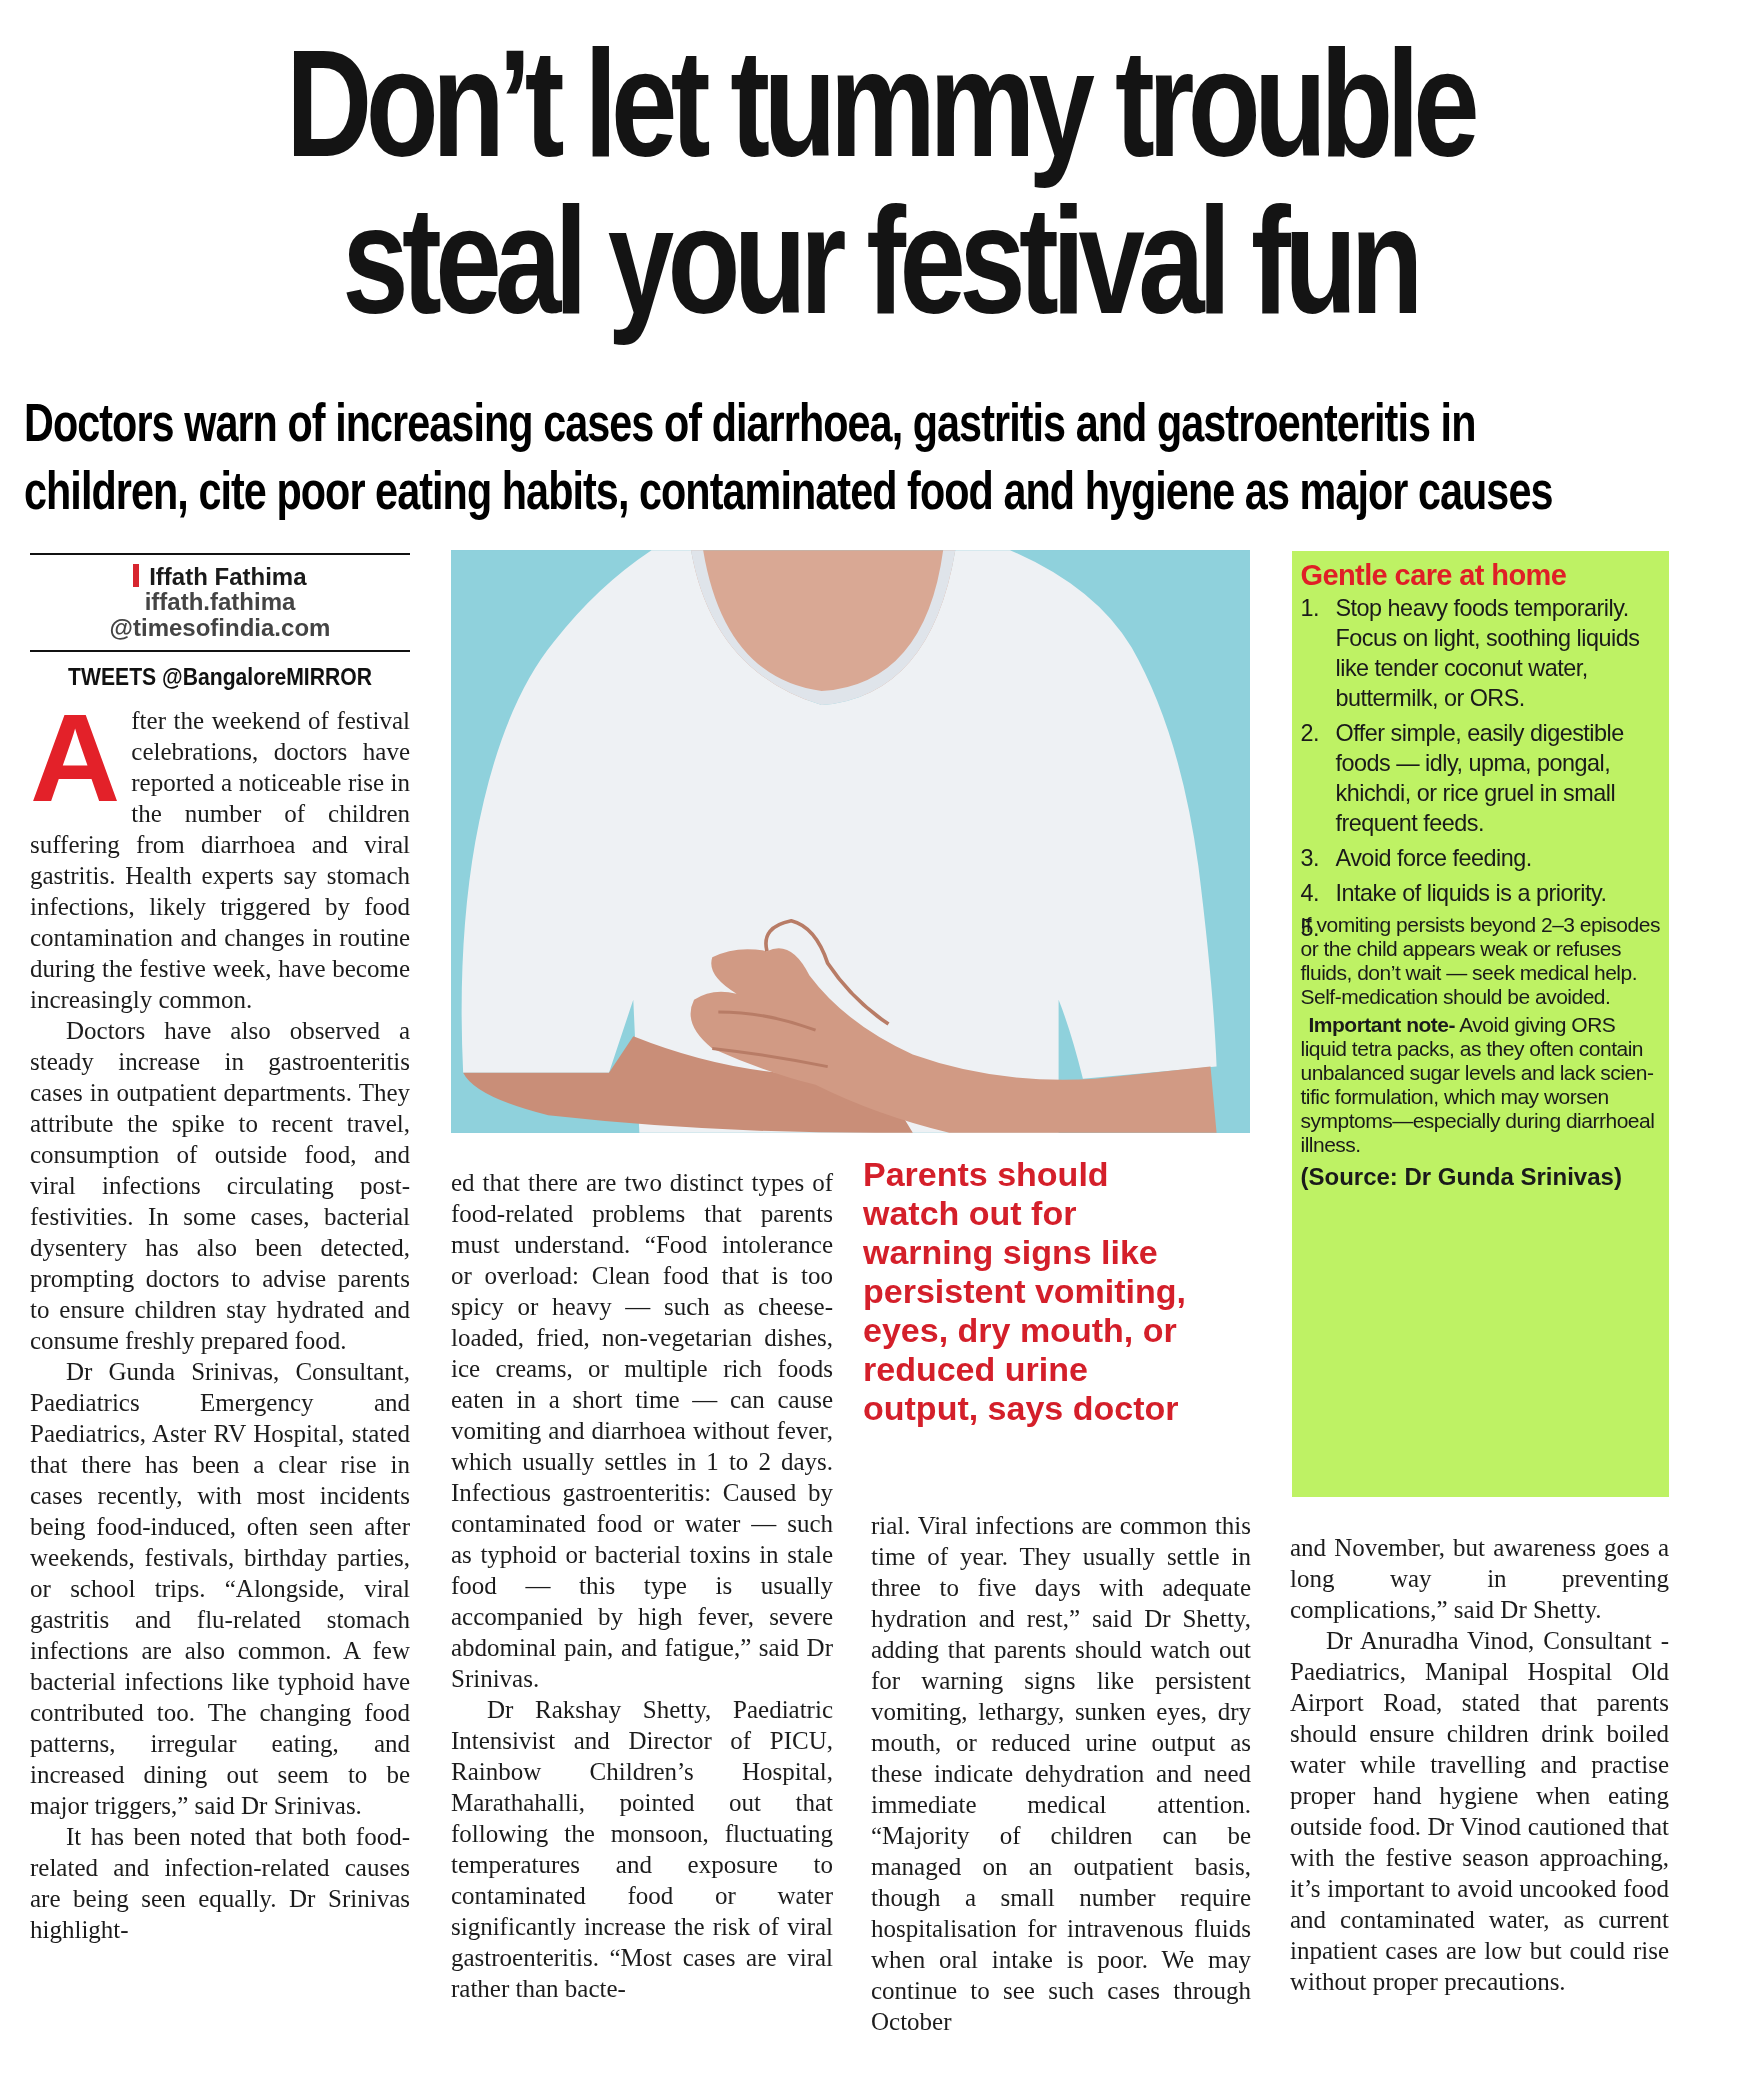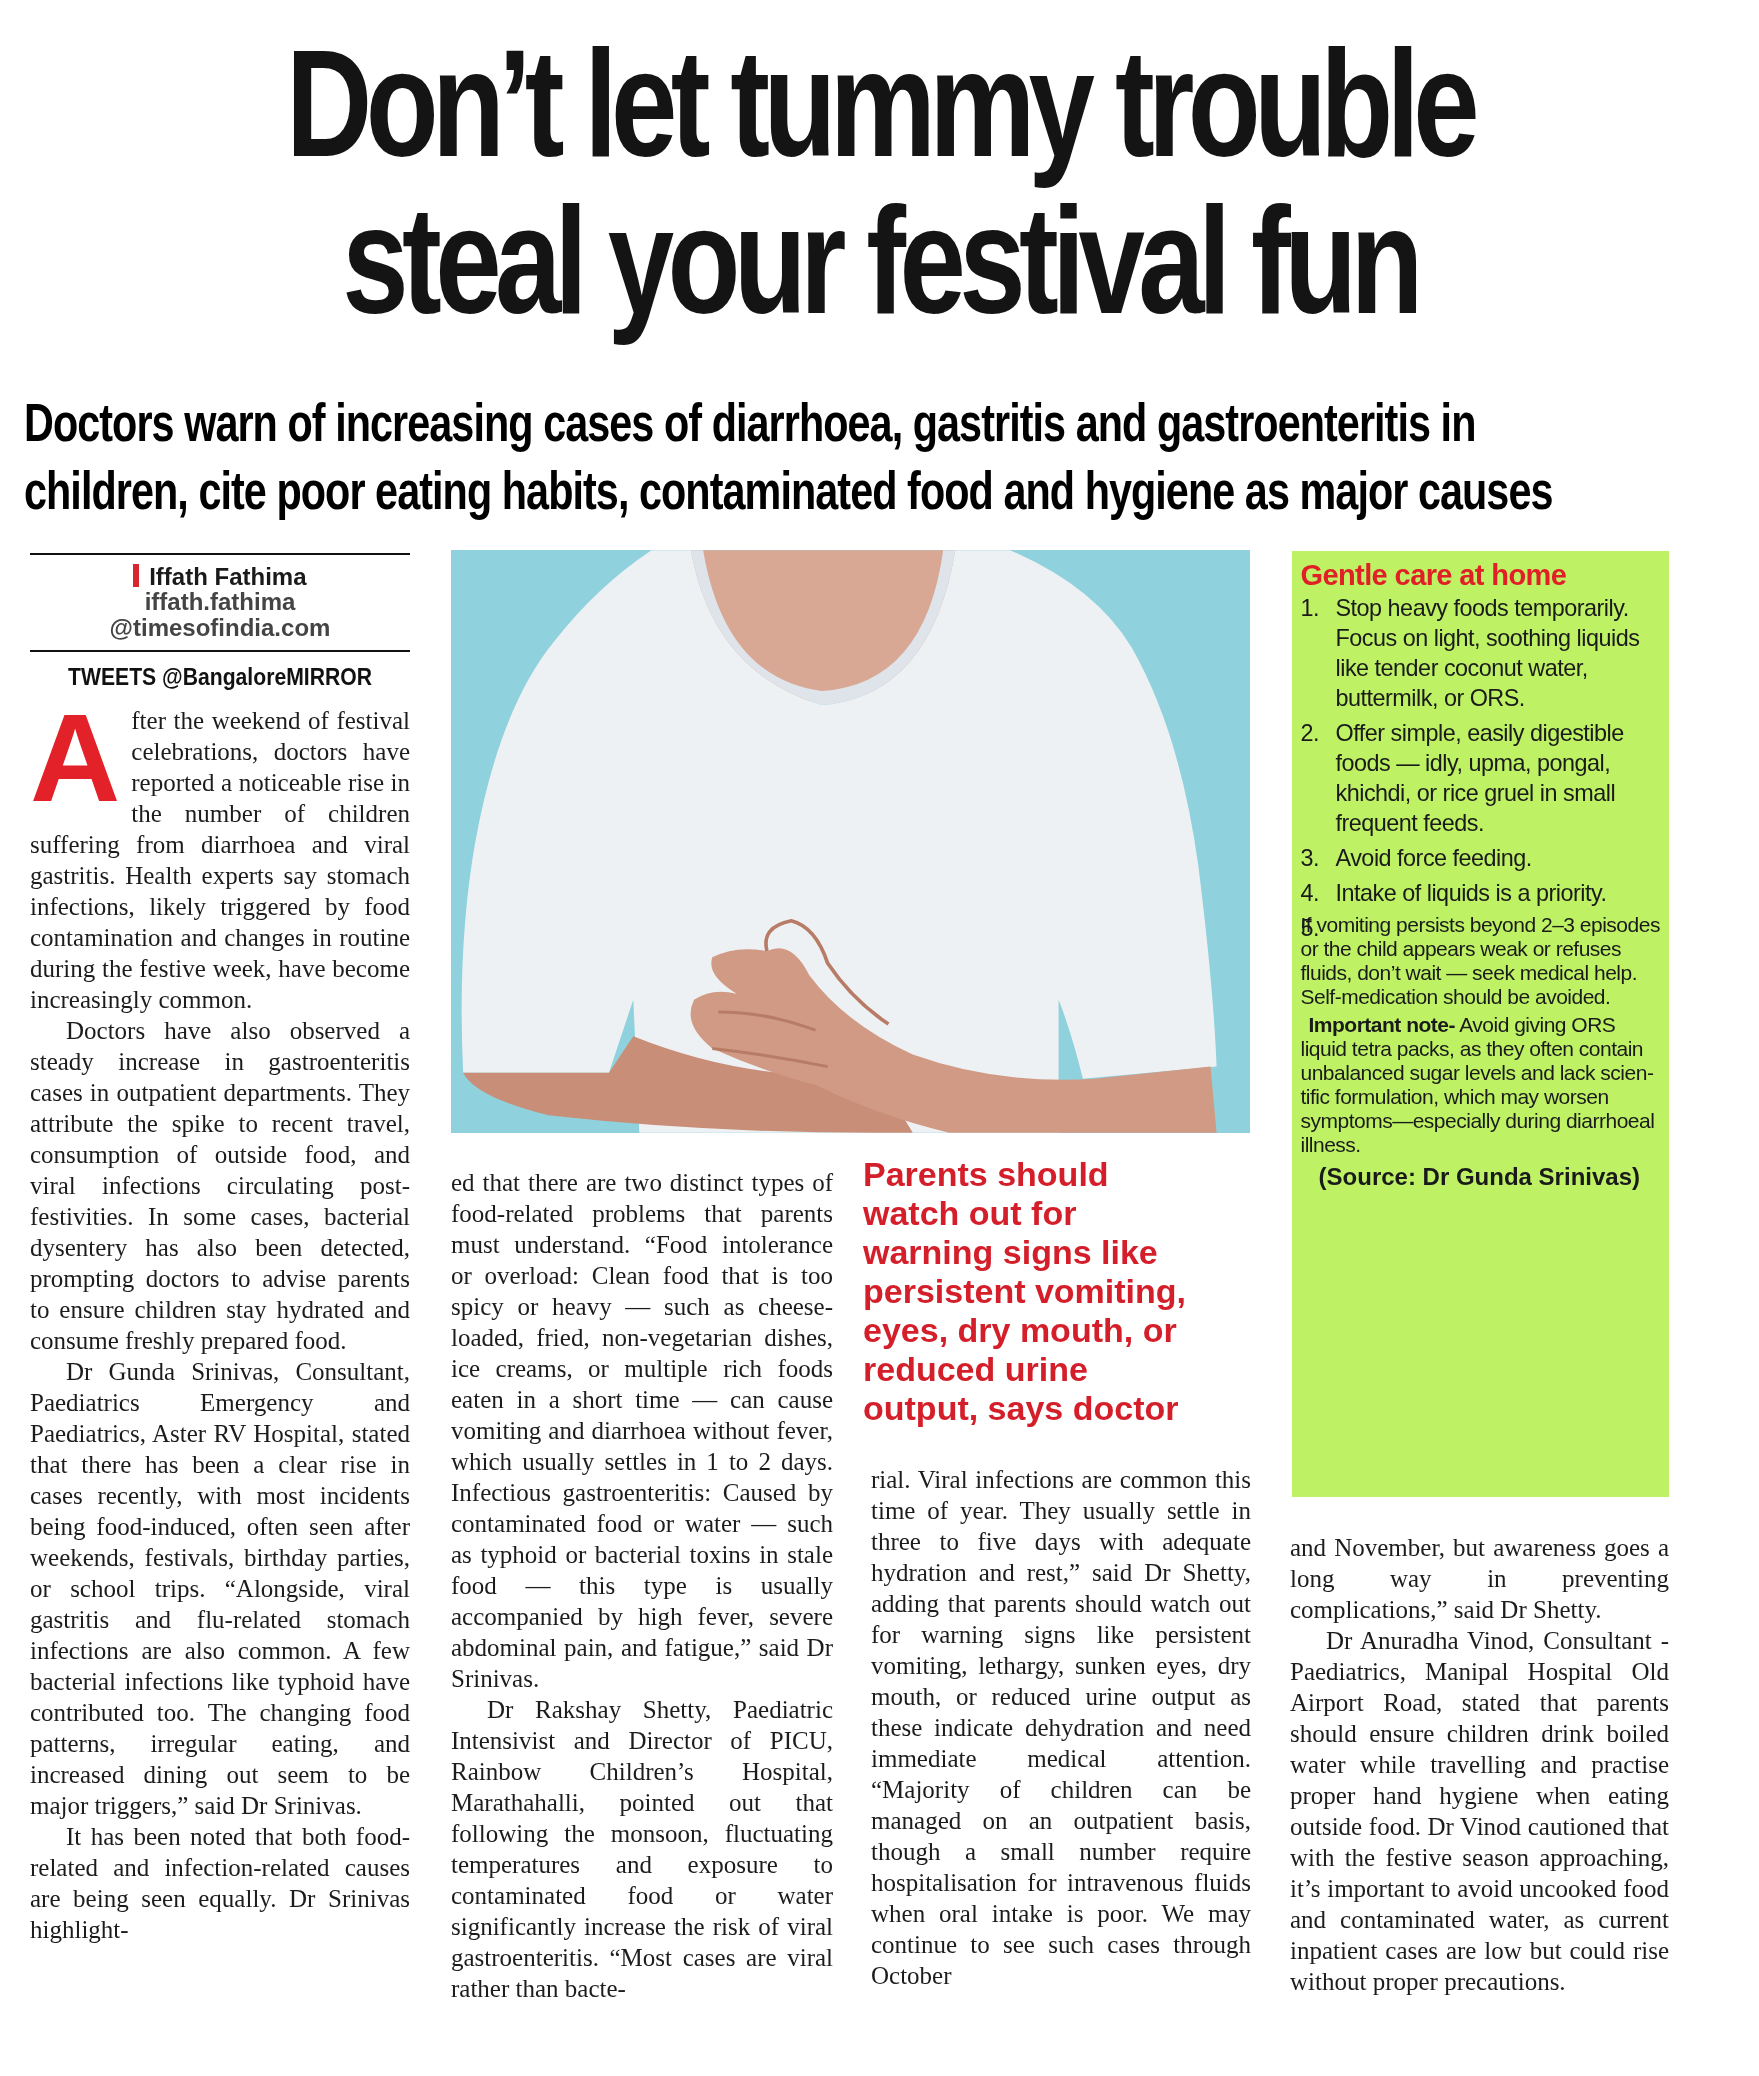--- a/index.html
+++ b/index.html
@@ -31,21 +31,21 @@
   .tweets { text-align:center; font-family:"Liberation Sans", sans-serif; font-size:23px; line-height:29px; padding-top:11px; color:#111; font-weight:700; transform:scaleX(0.92); }
 
   .col {
     position:absolute; font-family:"Liberation Serif", serif; font-size:25px; line-height:31px;
     color:#1c1c1c; text-align:justify; hyphens:manual;
   }
   .col p { margin:0; text-indent:36px; }
   .col p.noind { text-indent:0; }
   .col1 { left:30px; top:705px; width:380px; }
   .col2 { left:451px; top:1167px; width:382px; }
-  .col3 { left:871px; top:1464px; width:380px;font-family:Liberation Serif, serif; }
+  .col3 { left:871px; top:1510px; width:380px;font-family:Liberation Serif, serif; }
   .col4 { left:1290px; top:1532px; width:379px; }
 
   .dropcap {
     float:left; font-family:"Liberation Sans", sans-serif; font-weight:700;
     color:#e32129; font-size:125px; line-height:91px; height:92px;
     margin:7.3px 11px 0 0; padding-top:0;
   }
 
   .photo {
     position:absolute; left:451px; top:550px; width:799px; height:583px;
@@ -63,21 +63,21 @@
     position:absolute; left:1292px; top:551px; width:377px; height:946px;
     background:#bef264; box-sizing:border-box; padding:6px 8.5px 0 8.5px;
     font-family:"Liberation Sans", sans-serif; color:#1a1a1a;
   }
   .sidebar-title { font-weight:700; color:#e01f26; font-size:29px; line-height:36px; letter-spacing:-0.6px; }
   .sidebar ol { list-style:none; margin:0; padding:0; }
   .sidebar li { position:relative; padding-left:35px; font-size:23.4px; line-height:30px; margin-bottom:4.9px; letter-spacing:-0.5px; }
   .sidebar li .num { position:absolute; left:0; top:0; }
   .sidebar .para { font-size:21px; line-height:24px; letter-spacing:-0.5px; margin-bottom:4.9px; }
   .sidebar .note-label { font-weight:700;margin-left:8px; }
-  .sidebar .source { font-weight:700; font-size:24px; line-height:30px; text-align:center; padding-right:2.4px; }
+  .sidebar .source { font-weight:700; font-size:24px; line-height:30px; text-align:left; padding-right:2.4px; }
 </style>
 </head>
 <body>
 
 <div class="headline">
   <span>Don’t let tummy trouble</span>
   <span>steal your festival fun</span>
 </div>
 
 <div class="deck">

